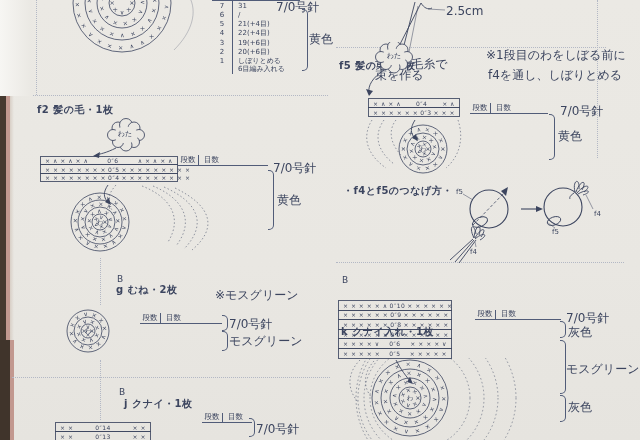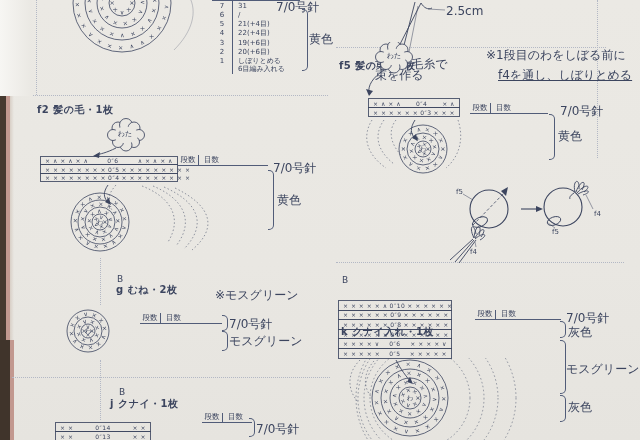--- a/index.html
+++ b/index.html
@@ -191,21 +191,21 @@
     <path class="thin" d="M33,52 L42,6"></path>
     <path class="ln" d="M45,3 C48,8 52,10 56,8"></path>
     <path class="thin" d="M52,9 L69,10"></path>
   </svg>
   <div class="txt t75" style="left:446px;top:4px;">2.5cm</div>
   <div class="txt t75" style="left:375px;top:57px;">黄色の毛糸で</div>
   <div class="txt t75" style="left:375px;top:68px;">束を作る</div>
 
   <div class="txt t10 b" style="left:339px;top:60px;">f5 髪の毛・1枚</div>
   <div class="txt t75" style="left:486px;top:48px;">※1段目のわをしぼる前に</div>
-  <div class="txt t75" style="left:498px;top:68px;text-decoration:underline;">f4を通し、しぼりとめる</div>
+  <div class="txt t75" style="left:488px;top:68px;">f4を通し、しぼりとめる</div>
   <svg class="abs" style="left:358px;top:42px;width:70px;height:56px;">
     <g>
       <circle class="cl" cx="28" cy="8" r="6"></circle>
         <circle class="cl" cx="36" cy="5" r="6.5"></circle>
       <circle class="cl" cx="44" cy="8" r="6"></circle>
         <circle class="cl" cx="49" cy="15" r="5.5"></circle>
       <circle class="cl" cx="44" cy="22" r="5.5"></circle>
         <circle class="cl" cx="36" cy="25" r="6"></circle>
       <circle class="cl" cx="28" cy="22" r="5.5"></circle>
         <circle class="cl" cx="23" cy="15" r="5.5"></circle>
@@ -373,20 +373,21 @@
   <div class="st" style="left:178px;top:155px;width:90px;--pv:0.5px;">
     <div class="st-r st-hd">
       <div class="st-c1">段数</div>
       <div class="st-c2">目数</div>
     </div>
   </div>
   <div class="txt t75" style="left:273px;top:161px;">7/0号針</div>
   <div class="brk" style="left:268px;top:170px;height:58px;"></div>
   <div class="txt t75" style="left:277px;top:193px;">黄色</div>
 
+  <div class="txt t10 b" style="left:343px;top:185px;">・f4とf5のつなげ方・</div>
   <svg class="abs" style="left:428px;top:176px;width:204px;height:88px;">
     <circle class="ln2" cx="61" cy="33" r="19"></circle>
     <path class="dsh2" d="M45,49 L78,15"></path>
     <polygon class="fil" points="80,11 73,15 78,20"></polygon>
     <ellipse class="ln" cx="52" cy="46" rx="8" ry="4.5" transform="rotate(-25 52 46)"></ellipse>
     <g class="ln">
       <path d="M46,62 C40,50 46,46 48,58"></path>
       <path d="M46,62 C47,48 55,47 51,59"></path>
       <path d="M47,62 C53,51 60,51 53,61"></path>
       <path d="M47,63 C56,55 61,59 52,64"></path>
@@ -568,21 +569,21 @@
   </div>
   <div class="txt t75" style="left:566px;top:311px;">7/0号針</div>
   <div class="brk" style="left:560px;top:321px;height:15px;"></div>
   <div class="txt t75" style="left:568px;top:325px;">灰色</div>
   <div class="brk" style="left:560px;top:340px;height:52px;"></div>
   <div class="txt t75" style="left:566px;top:362px;">モスグリーン</div>
   <div class="brk" style="left:560px;top:395px;height:25px;"></div>
   <div class="txt t75" style="left:568px;top:400px;">灰色</div>
 
   <div class="txt t9" style="left:119px;top:387px;">B</div>
-  <div class="txt t10 b" style="left:110px;top:398px;">j クナイ・1枚</div>
+  <div class="txt t10 b" style="left:124px;top:398px;">j クナイ・1枚</div>
   <div class="band" style="left:55px;top:423px;width:96px;--bh:10px;">
       <div class="band-row">
         <span>× ×</span>
         <span class="band-n">0″14</span>
         <span>× ×</span>
       </div>
       <div class="band-row">
         <span>× ×</span>
         <span class="band-n">0″13</span>
         <span>× ×</span>

